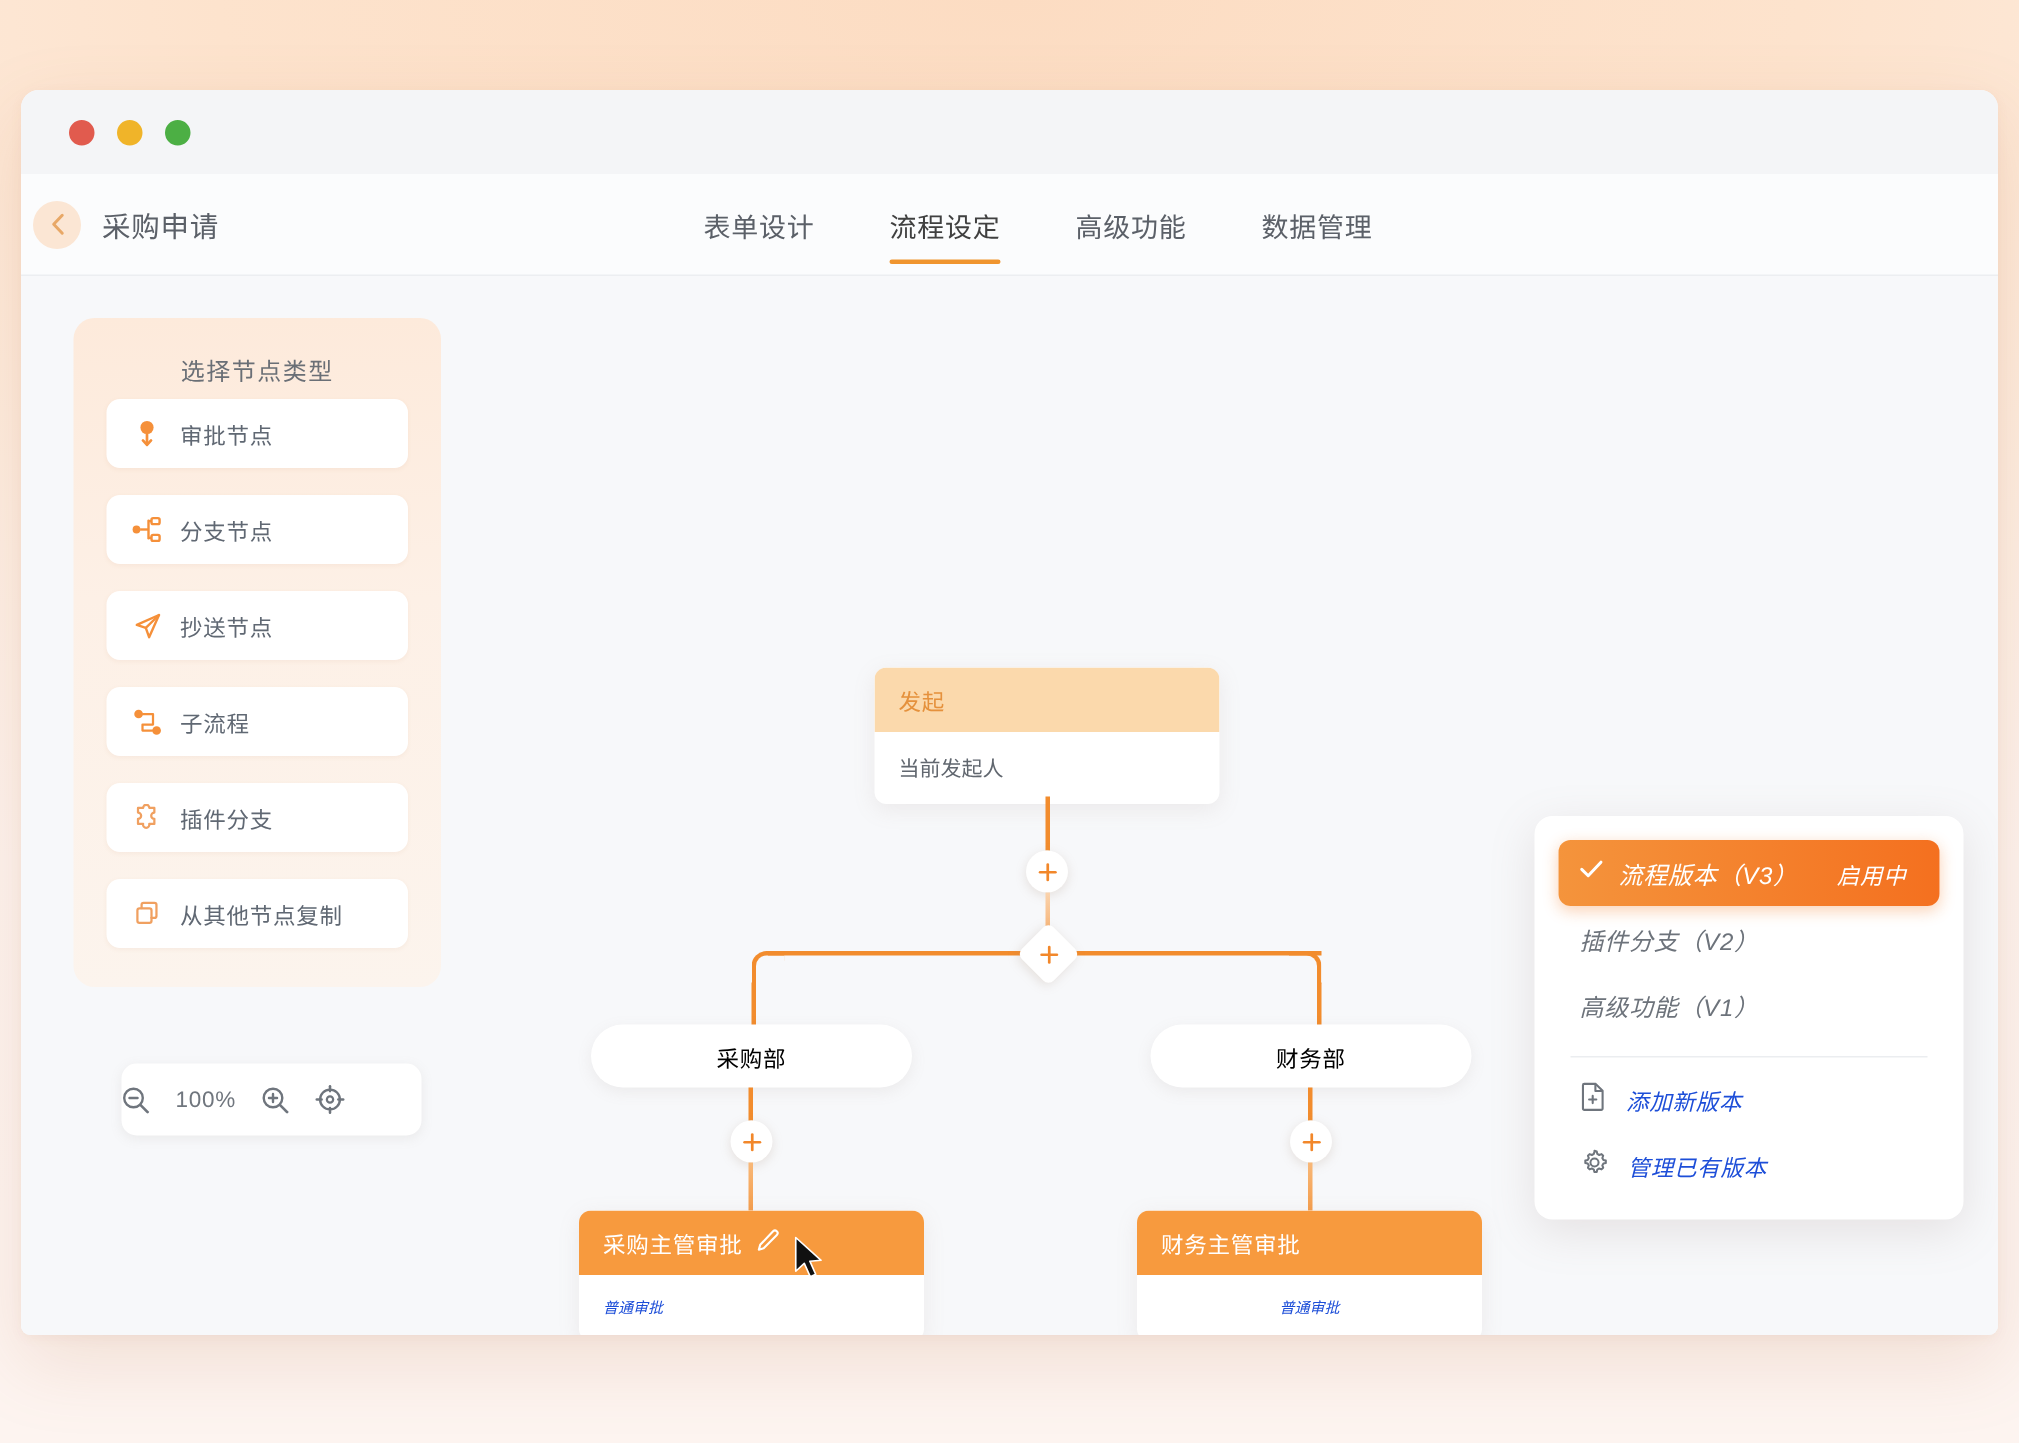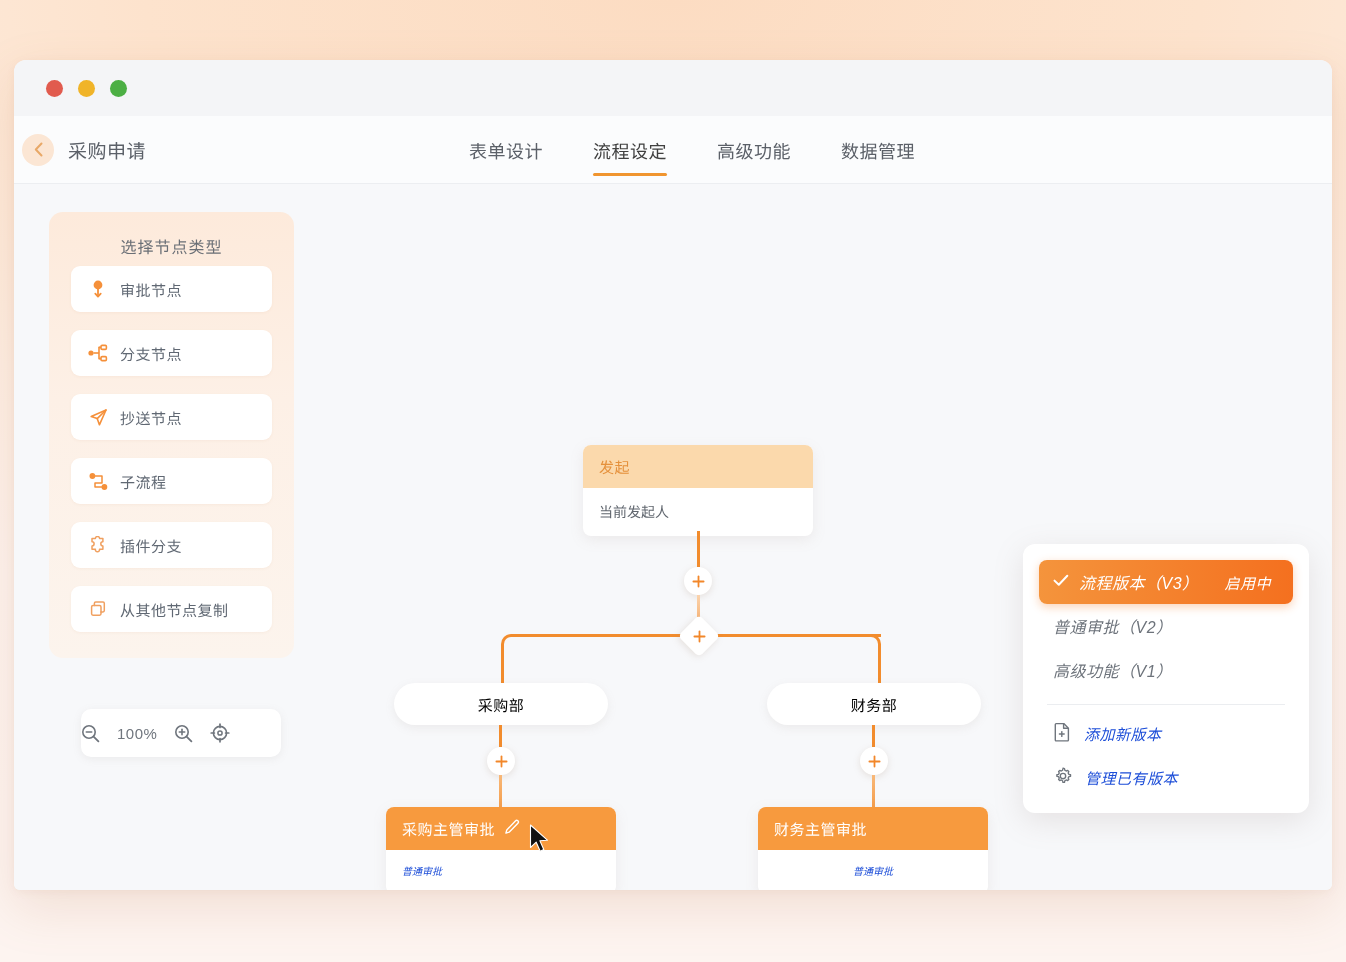--- a/index.html
+++ b/index.html
@@ -407,21 +407,21 @@
           <span>
             <svg width="16" height="13" viewBox="0 0 16 13">
               <polyline points="1.5,6.6 5.8,10.8 14.3,1.8" fill="none" stroke="#fff" stroke-width="2" stroke-linecap="round" stroke-linejoin="round"></polyline>
             </svg>
           </span>
           <span>流程版本（V3）</span>
         </span>
         <span class="vbadge">启用中</span>
       </div>
 
-      <div class="ver-item">普通审批（V2）</div>
+      <div class="ver-item">插件分支（V2）</div>
       <div class="ver-item">高级功能（V1）</div>
 
       <div class="ver-sep"></div>
 
       <div class="ver-act">
         <span>
           <svg width="19" height="20" viewBox="0 0 19 20">
             <path d="M3.2,1.6 h7.6 l4.6,4.6 v11.8 a0.9,0.9 0 0,1 -0.9,0.9 H3.2 a0.9,0.9 0 0,1 -0.9,-0.9
                      V2.5 a0.9,0.9 0 0,1 0.9,-0.9 Z" fill="none" stroke="#6f757d" stroke-width="1.4" stroke-linejoin="round"></path>
             <polyline points="10.6,1.8 10.6,6.3 15.2,6.3" fill="none" stroke="#6f757d" stroke-width="1.4" stroke-linejoin="round"></polyline>

